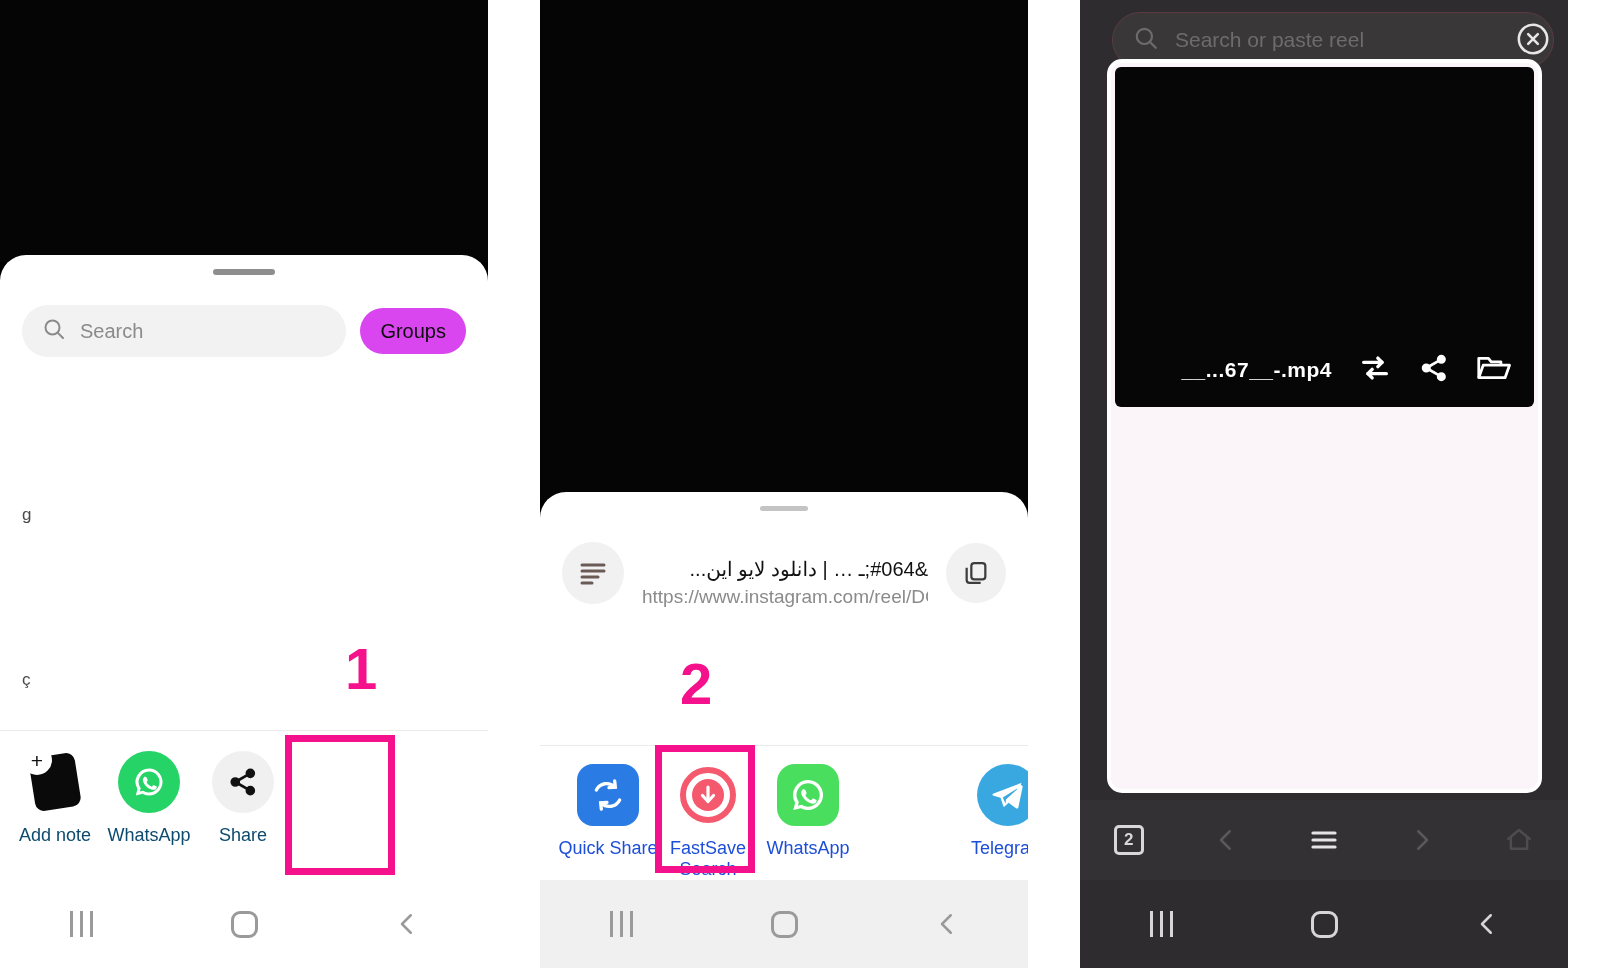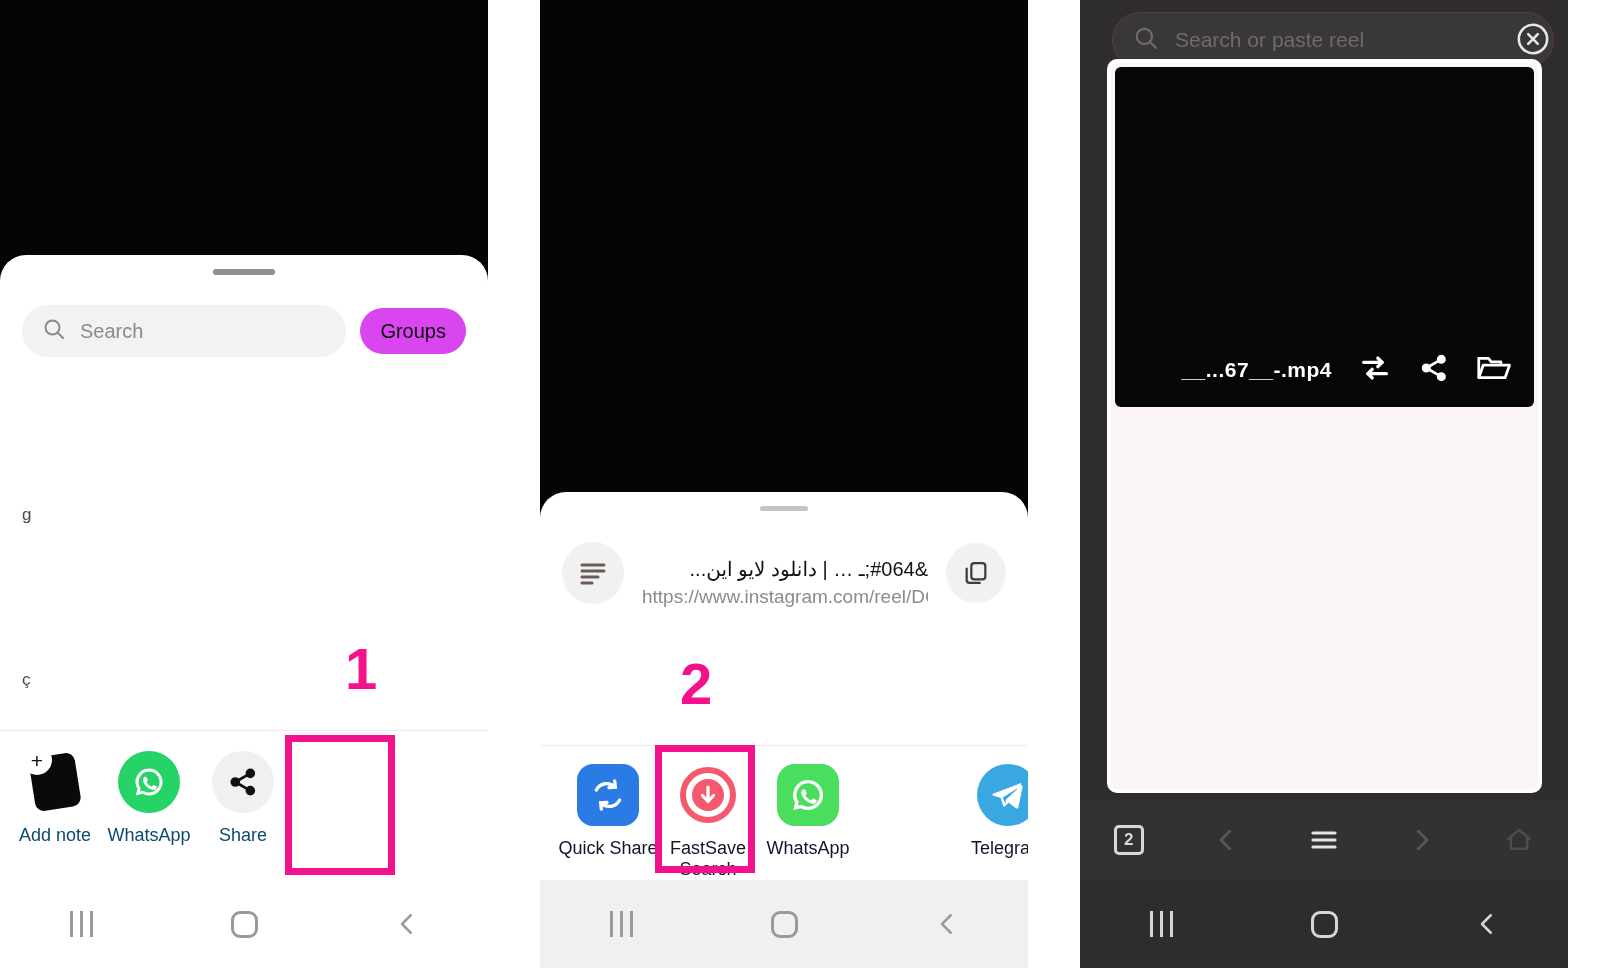--- a/index.html
+++ b/index.html
@@ -97,35 +97,35 @@
   .p2-head .copyico {
     width:60px; height:60px; border-radius:50%; background:#f1f1f1; flex:0 0 60px;
     display:flex; align-items:center; justify-content:center;
   }
 
   .app-tile { width:100px; flex:0 0 100px; text-align:center; }
   .app-tile .sq {
     width:62px; height:62px; margin:0 auto 12px; border-radius:16px;
     display:flex; align-items:center; justify-content:center;
   }
-  .app-tile .lbl { font-size:18px; color:#0f172a; line-height:1.15; }
+  .app-tile .lbl { font-size:18px; color:#1d4ed8; line-height:1.15; }
 
   
   #panel3 .scrim { position:absolute; inset:0; background:#2e2c2e; }
   .p3-search {
     position:absolute; left:32px; right:14px; top:12px; height:56px;
     border-radius:28px; border:1px solid #5c3a42; background:#3a3739;
     display:flex; align-items:center; padding:0 20px; gap:16px;
   }
   .p3-search .ph { color:#6f6b6d; font-size:21px; }
   .p3-clear { position:absolute; right:18px; top:22px; }
 
   .p3-card {
     position:absolute; left:27px; top:59px; width:435px; height:734px;
-    background:#fbf5f9; border:4px solid #ffffff; border-radius:10px;
+    background:#fbf5f9; border:4px solid #ffffff; border-radius:15px;
     overflow:hidden;
   }
   .p3-video {
     position:absolute; left:4px; top:4px; right:4px; height:340px;
     background:#060606; border-radius:6px;
   }
   .p3-vidbar {
     position:absolute; left:0; right:0; bottom:18px;
     display:flex; align-items:center; justify-content:flex-end; gap:26px;
     padding-right:22px;

